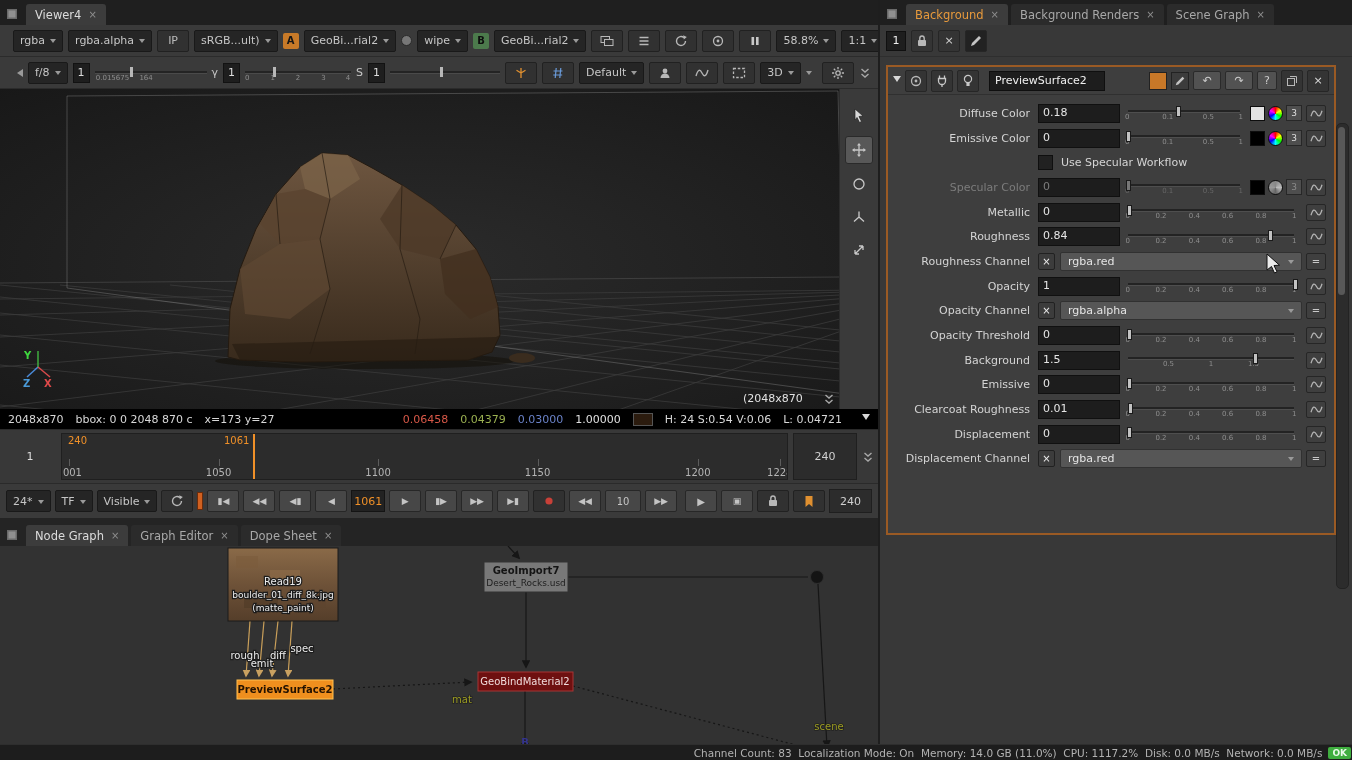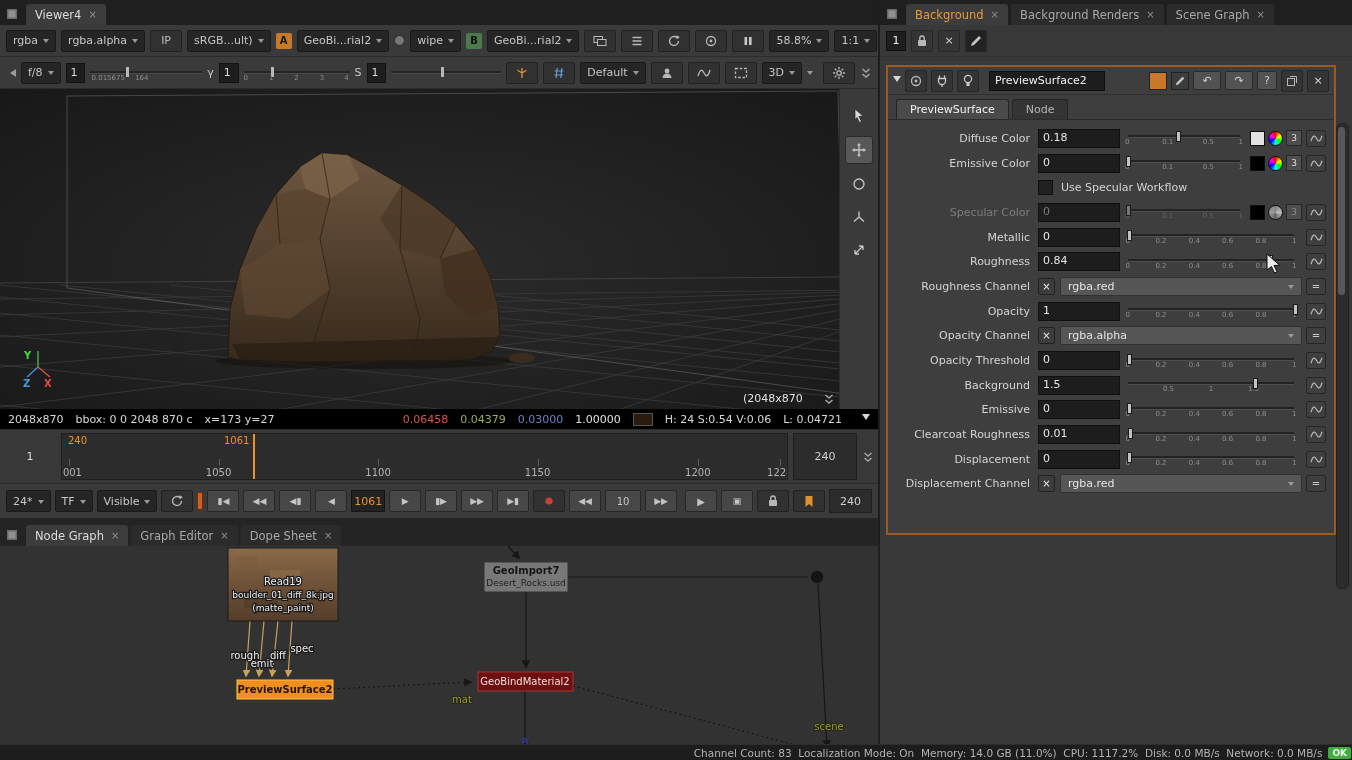--- a/index.html
+++ b/index.html
@@ -9,21 +9,21 @@
   .right-col{flex:1;display:flex;flex-direction:column;border-left:2px solid #1e1e1e;background:#383838;min-width:0;}
   .ic{display:block;}
   
   .tabbar{height:25px;background:#1f1f1f;display:flex;align-items:flex-end;padding-left:4px;gap:3px;flex:none;}
   .grip{width:16px;height:16px;margin:0 3px 3px 0;display:flex;align-items:center;justify-content:center;}
   .tab{height:21px;padding:0 9px;display:flex;align-items:center;gap:7px;background:#3c3c3c;color:#dcdcdc;border-radius:3px 3px 0 0;font-size:11.5px;white-space:nowrap;}
   .tab.inactive{background:#2b2b2b;color:#a8a8a8;}
   .tab.prop-active span.tlabel{color:#e89a3c;}
   .tabx{color:#8e8e8e;font-size:10px;}
   
-  .vtb{height:31px;background:#3a3a3a;border-bottom:1px solid #2b2b2b;display:flex;align-items:center;padding:0 6px;gap:5px;flex:none;white-space:nowrap;}
+  .vtb{height:31px;background:#3a3a3a;border-bottom:1px solid #2b2b2b;display:flex;align-items:center;padding:0 13px;gap:5px;flex:none;white-space:nowrap;}
   .dd{height:20px;background:#252525;border:1px solid #191919;border-radius:2px;color:#c6c6c6;display:flex;align-items:center;padding:0 6px;gap:5px;}
   .ddarrow{width:0;height:0;border:3.5px solid transparent;border-top:4.5px solid #9a9a9a;margin-top:4px;flex:none;}
   .tbtn{height:20px;min-width:22px;background:#313131;border:1px solid #212121;border-radius:2px;display:flex;align-items:center;justify-content:center;color:#bbb;padding:0 4px;}
   .abadge{width:16px;height:16px;background:#c87a28;color:#161616;font-weight:bold;display:flex;align-items:center;justify-content:center;font-size:10px;border-radius:2px;flex:none;}
   .bbadge{width:16px;height:16px;background:#4c7a4c;color:#0e0e0e;font-weight:bold;display:flex;align-items:center;justify-content:center;font-size:10px;border-radius:2px;flex:none;}
   .srcdd{width:96px;}
   .dotic{width:9px;height:9px;border-radius:50%;background:#777;border:1px solid #2a2a2a;flex:none;}
   .tin{width:40px;height:18px;background:#1e1e1e;border:1px solid #121212;color:#ddd;padding:0 4px;line-height:17px;}
   .msl{position:relative;height:20px;flex:none;}
   .msl .groove{position:absolute;left:0;right:0;top:8px;height:2px;background:#242424;border-bottom:1px solid #4a4a4a;}
@@ -725,24 +725,20 @@
           <div class="hbtn">↶</div>
           <div class="hbtn">↷</div>
           <div class="hbtn sq">?</div>
           <span class="iconwell">
               <svg class="ic" width="12" height="12">
                 <use href="#i-float"></use>
               </svg>
             </span>
           <span class="iconwell" style="color:#d8d8d8">×</span>
         </div>
-        <div class="ntabs">
-          <div class="ntab active">PreviewSurface</div>
-          <div class="ntab">Node</div>
-        </div>
         <div class="params">
             <div class="prow">
               <div class="plabel">Diffuse Color</div>
               <div class="pinput">0.18</div>
               <div class="pslider">
                 <div class="groove"></div>
                 <div class="tick" style="left: 1%;">0</div>
                 <div class="tick" style="left: 36%;">0.1</div>
                 <div class="tick" style="left: 71%;">0.5</div>
                 <div class="tick" style="left: 99%;">1</div>

